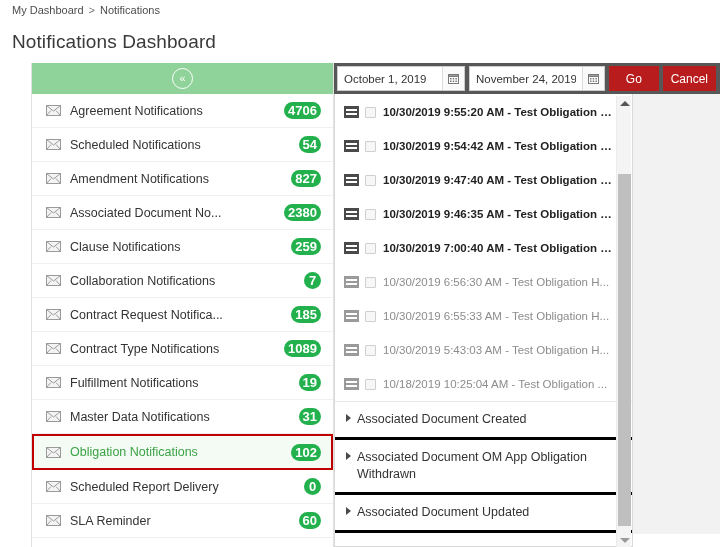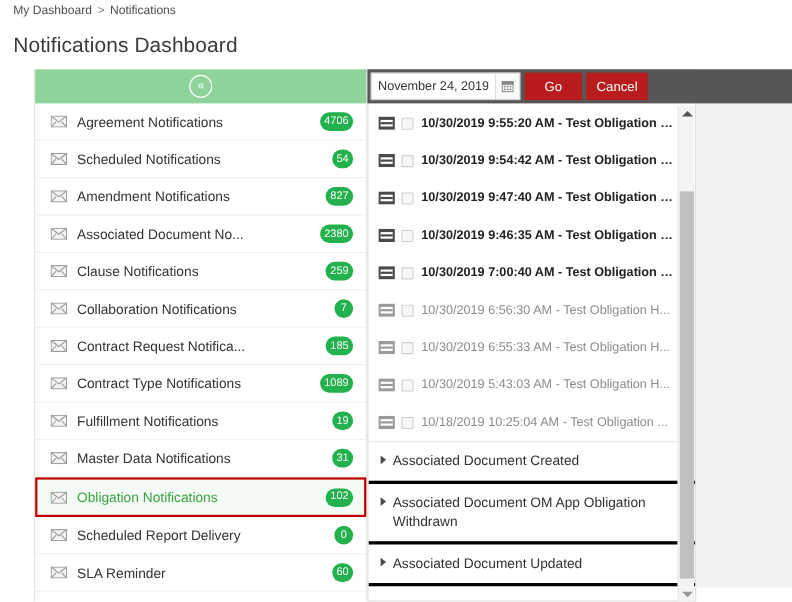--- a/index.html
+++ b/index.html
@@ -73,21 +73,21 @@
     white-space:nowrap;overflow:hidden;text-overflow:ellipsis;
     flex:1 1 auto;
   }
   .badge{
     flex:0 0 auto;
     min-width:17px;height:17px;
     padding:0 4px;
     border-radius:9px;
     background:#22b14c;
     color:#ffffff;
-    font-size:10px;font-weight:normal;
+    font-size:13px;font-weight:bold;
     display:flex;align-items:center;justify-content:center;
     box-sizing:border-box;
     line-height:1;
   }
   .nav-item.selected{
     border:2px solid #c00000;
     background:#f4fbf4;
     height:36px;
     padding:0 10px 0 12px;
   }
@@ -512,20 +512,35 @@
         </div>
       <div class="thumb"></div>
       <div class="arrow-btn down">
           <span class="tri"></span>
         </div>
     </div>
 
   </div>
 
   <div class="filter-bar">
+    <div class="date-field first">
+      <input type="text" readonly="" value="October 1, 2019" style="">
+      <span class="cal-btn">
+        <svg width="11" height="11" viewBox="0 0 11 11">
+            <rect x="0.5" y="1.5" width="10" height="9" fill="#ffffff" stroke="#7a7a7a"></rect>
+            <rect x="0.5" y="1.5" width="10" height="2" fill="#9a9a9a" stroke="#7a7a7a"></rect>
+            <rect x="2" y="5" width="1.5" height="1.5" fill="#7a7a7a"></rect>
+            <rect x="4.7" y="5" width="1.5" height="1.5" fill="#7a7a7a"></rect>
+            <rect x="7.4" y="5" width="1.5" height="1.5" fill="#7a7a7a"></rect>
+            <rect x="2" y="7.5" width="1.5" height="1.5" fill="#7a7a7a"></rect>
+            <rect x="4.7" y="7.5" width="1.5" height="1.5" fill="#7a7a7a"></rect>
+            <rect x="7.4" y="7.5" width="1.5" height="1.5" fill="#7a7a7a"></rect>
+          </svg>
+      </span>
+    </div>
 
     <div class="date-field second">
       <input type="text" readonly="" value="November 24, 2019" style="">
       <span class="cal-btn">
         <svg width="11" height="11" viewBox="0 0 11 11">
             <rect x="0.5" y="1.5" width="10" height="9" fill="#ffffff" stroke="#7a7a7a"></rect>
             <rect x="0.5" y="1.5" width="10" height="2" fill="#9a9a9a" stroke="#7a7a7a"></rect>
             <rect x="2" y="5" width="1.5" height="1.5" fill="#7a7a7a"></rect>
             <rect x="4.7" y="5" width="1.5" height="1.5" fill="#7a7a7a"></rect>
             <rect x="7.4" y="5" width="1.5" height="1.5" fill="#7a7a7a"></rect>

